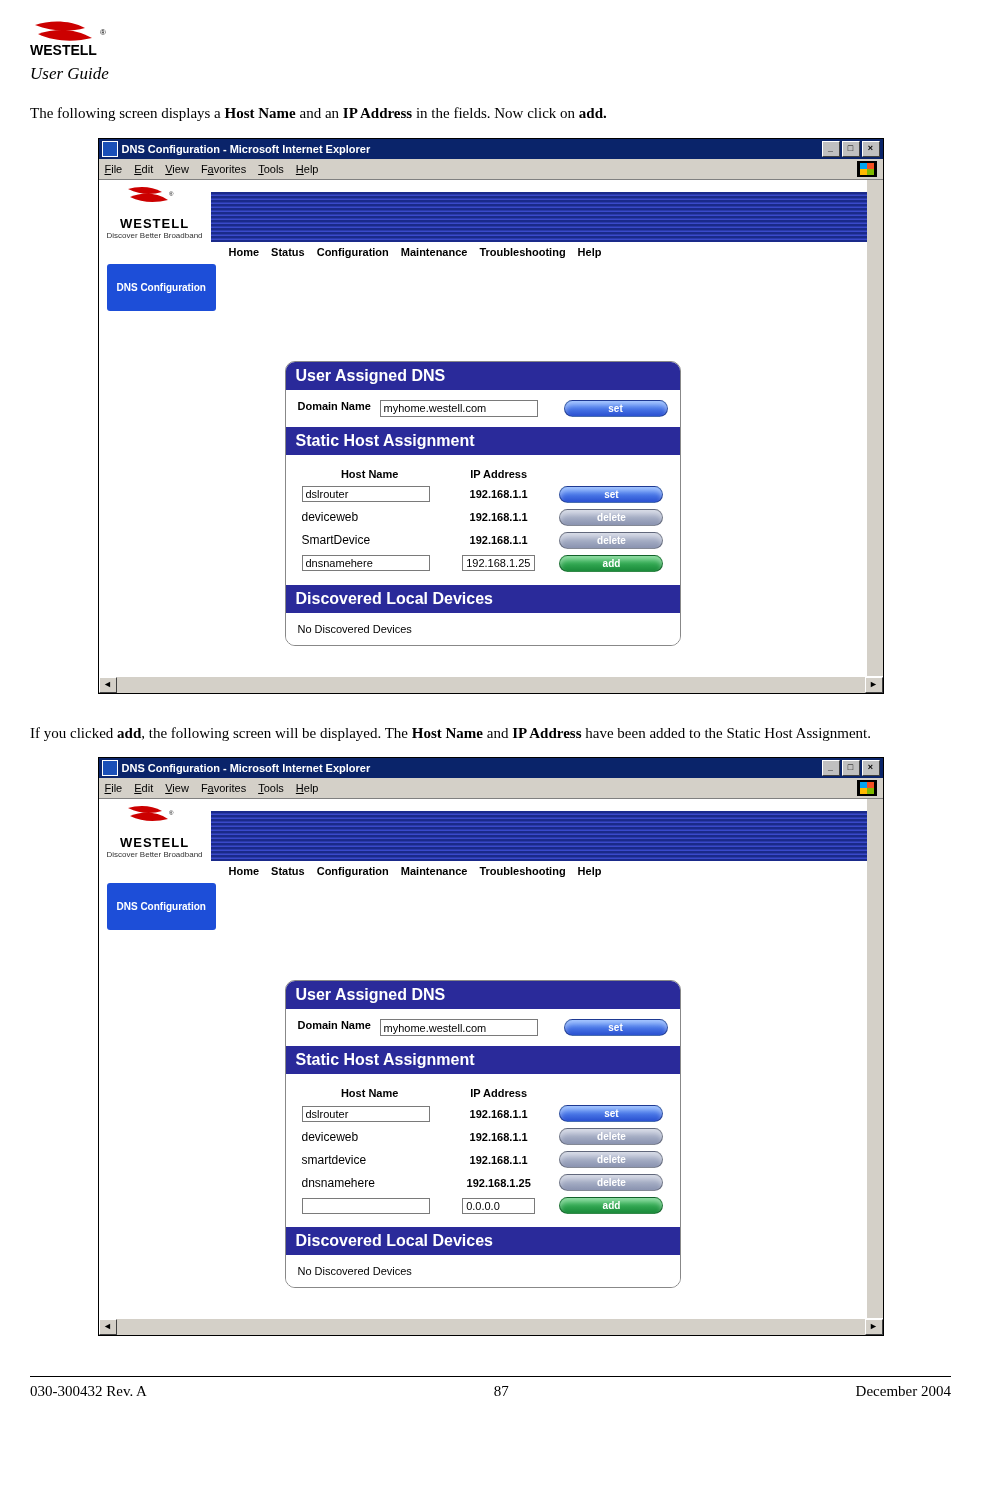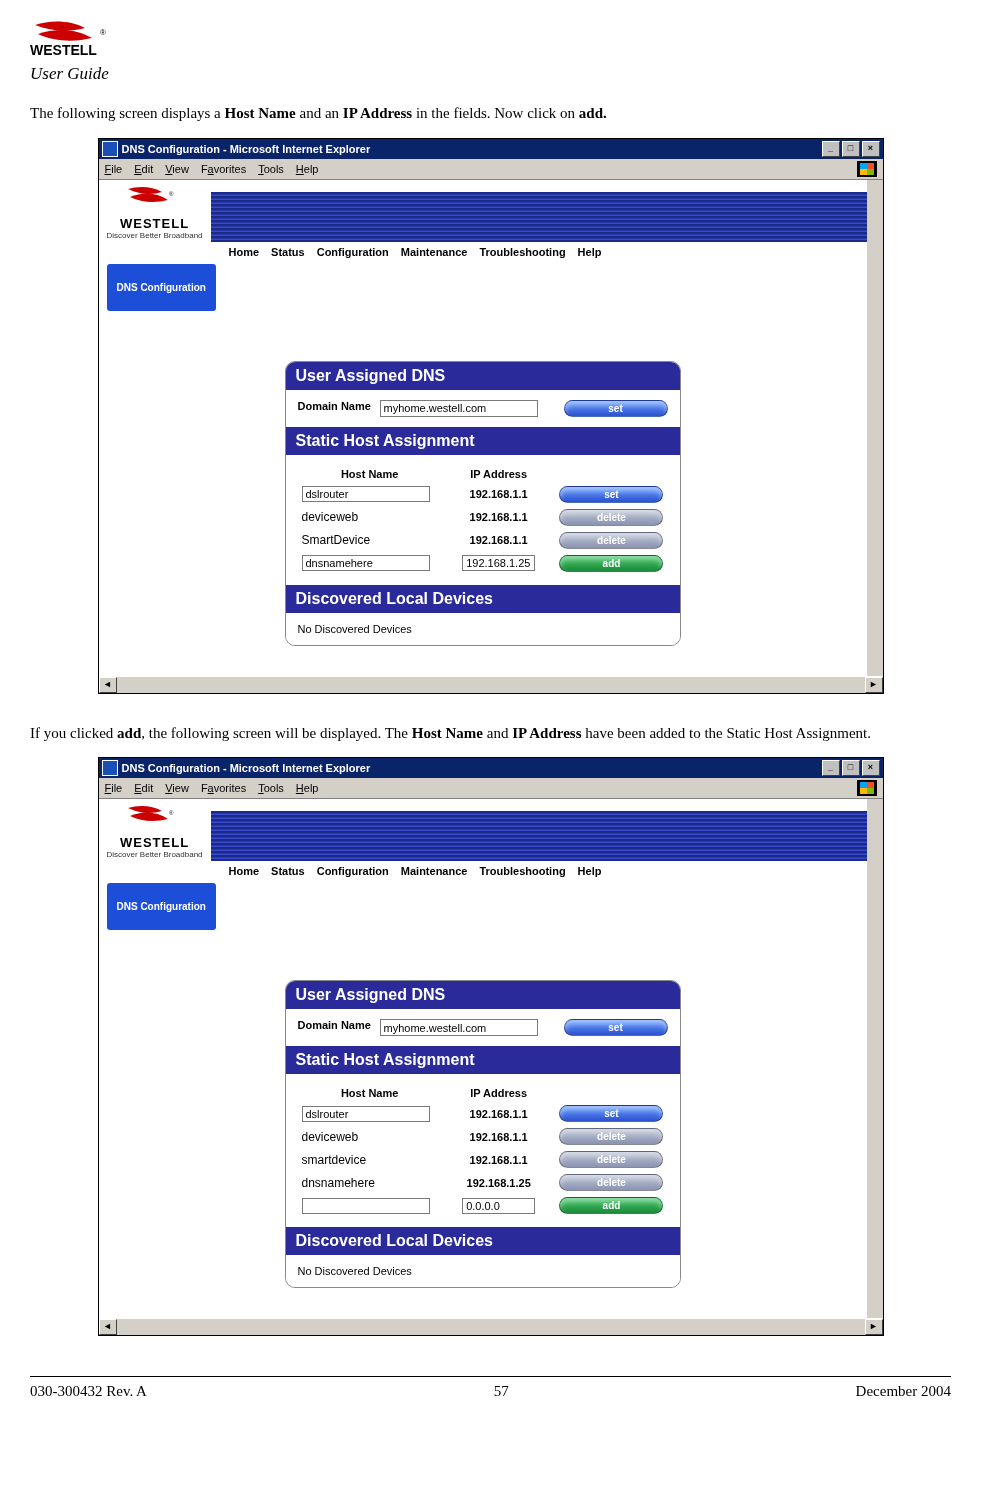--- a/index.html
+++ b/index.html
@@ -450,15 +450,15 @@
     </div>
   </div>
   <div class="hscroll">
     <span class="sb-btn">◄</span>
     <span class="sb-btn">►</span>
   </div>
 </div>
 
 <div class="footer-line">
   <span>030-300432 Rev. A</span>
-  <span>57</span>
+  <span>87</span>
   <span>December 2004</span>
 </div>
 
 </body></html>

